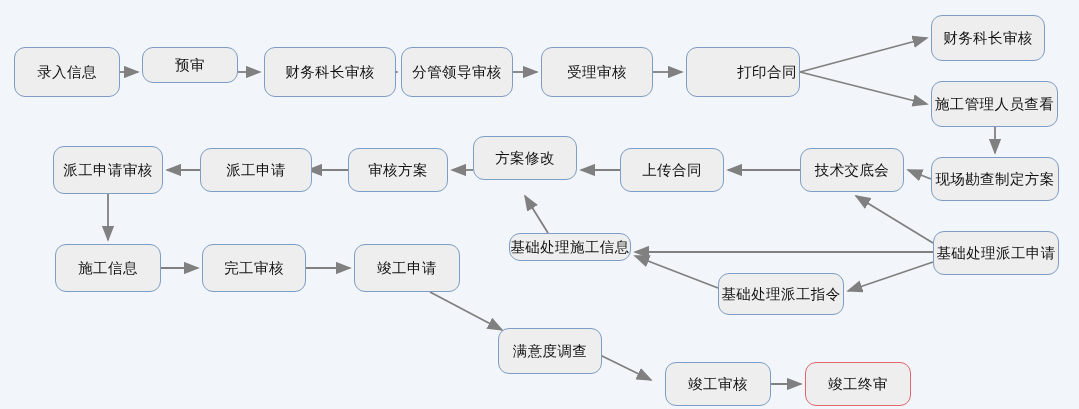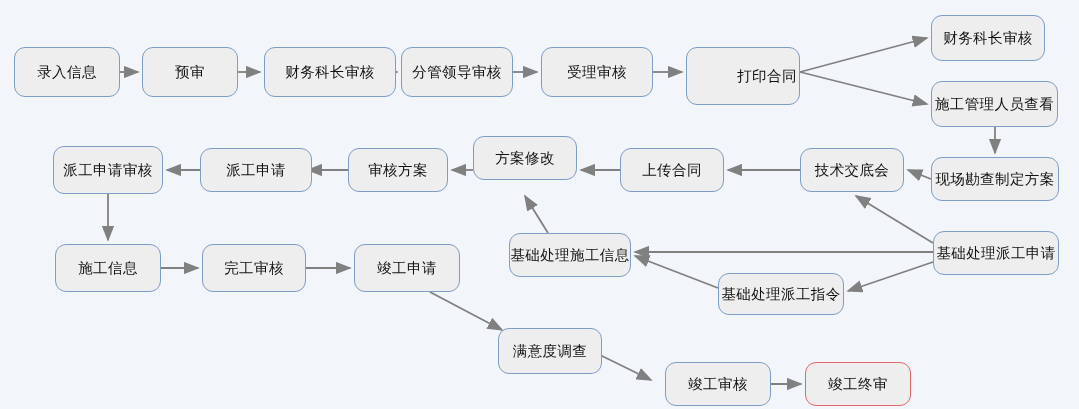--- a/index.html
+++ b/index.html
@@ -87,33 +87,33 @@
         <polyline points="933,262 848,291" fill="none" stroke="#808080" stroke-width="1.8" marker-end="url(#arrowhead)"></polyline>
         <polyline points="718,288 635,256" fill="none" stroke="#808080" stroke-width="1.8" marker-end="url(#arrowhead)"></polyline>
         <polyline points="548,233 525,196" fill="none" stroke="#808080" stroke-width="1.8" marker-end="url(#arrowhead)"></polyline>
       </g>
   </svg>
 
   <div id="nodes-group">
       <div class="node" style="left: 14px; top: 47px; width: 106px; height: 50px;">
         <span class="node-label">录入信息</span>
       </div>
-      <div class="node" style="left: 142px; top: 47px; width: 96px; height: 50px;">
+      <div class="node" style="left: 142px; top: 47px; width: 96px; height: 36px;">
         <span class="node-label">预审</span>
       </div>
       <div class="node" style="left: 264px; top: 47px; width: 132px; height: 50px;">
         <span class="node-label">财务科长审核</span>
       </div>
       <div class="node" style="left: 401px; top: 47px; width: 112px; height: 50px;">
         <span class="node-label">分管领导审核</span>
       </div>
       <div class="node" style="left: 541px; top: 47px; width: 112px; height: 50px;">
         <span class="node-label">受理审核</span>
       </div>
-      <div class="node" style="left: 686px; top: 47px; width: 114px; height: 58px; padding-left: 48px;">
+      <div class="node" style="left: 686px; top: 47px; width: 114px; height: 50px; padding-left: 48px;">
         <span class="node-label">打印合同</span>
       </div>
       <div class="node" style="left: 931px; top: 15px; width: 114px; height: 46px;">
         <span class="node-label">财务科长审核</span>
       </div>
       <div class="node" style="left: 931px; top: 81px; width: 127px; height: 46px;">
         <span class="node-label">施工管理人员查看</span>
       </div>
       <div class="node" style="left: 931px; top: 157px; width: 128px; height: 44px;">
         <span class="node-label">现场勘查制定方案</span>
@@ -138,21 +138,21 @@
       </div>
       <div class="node" style="left: 55px; top: 244px; width: 106px; height: 48px;">
         <span class="node-label">施工信息</span>
       </div>
       <div class="node" style="left: 202px; top: 244px; width: 104px; height: 48px;">
         <span class="node-label">完工审核</span>
       </div>
       <div class="node" style="left: 354px; top: 244px; width: 106px; height: 48px;">
         <span class="node-label">竣工申请</span>
       </div>
-      <div class="node" style="left: 509px; top: 233px; width: 122px; height: 44px;">
+      <div class="node" style="left: 509px; top: 233px; width: 122px; height: 28px;">
         <span class="node-label">基础处理施工信息</span>
       </div>
       <div class="node" style="left: 718px; top: 273px; width: 126px; height: 42px;">
         <span class="node-label">基础处理派工指令</span>
       </div>
       <div class="node" style="left: 933px; top: 231px; width: 126px; height: 44px;">
         <span class="node-label">基础处理派工申请</span>
       </div>
       <div class="node" style="left: 498px; top: 328px; width: 104px; height: 46px;">
         <span class="node-label">满意度调查</span>

